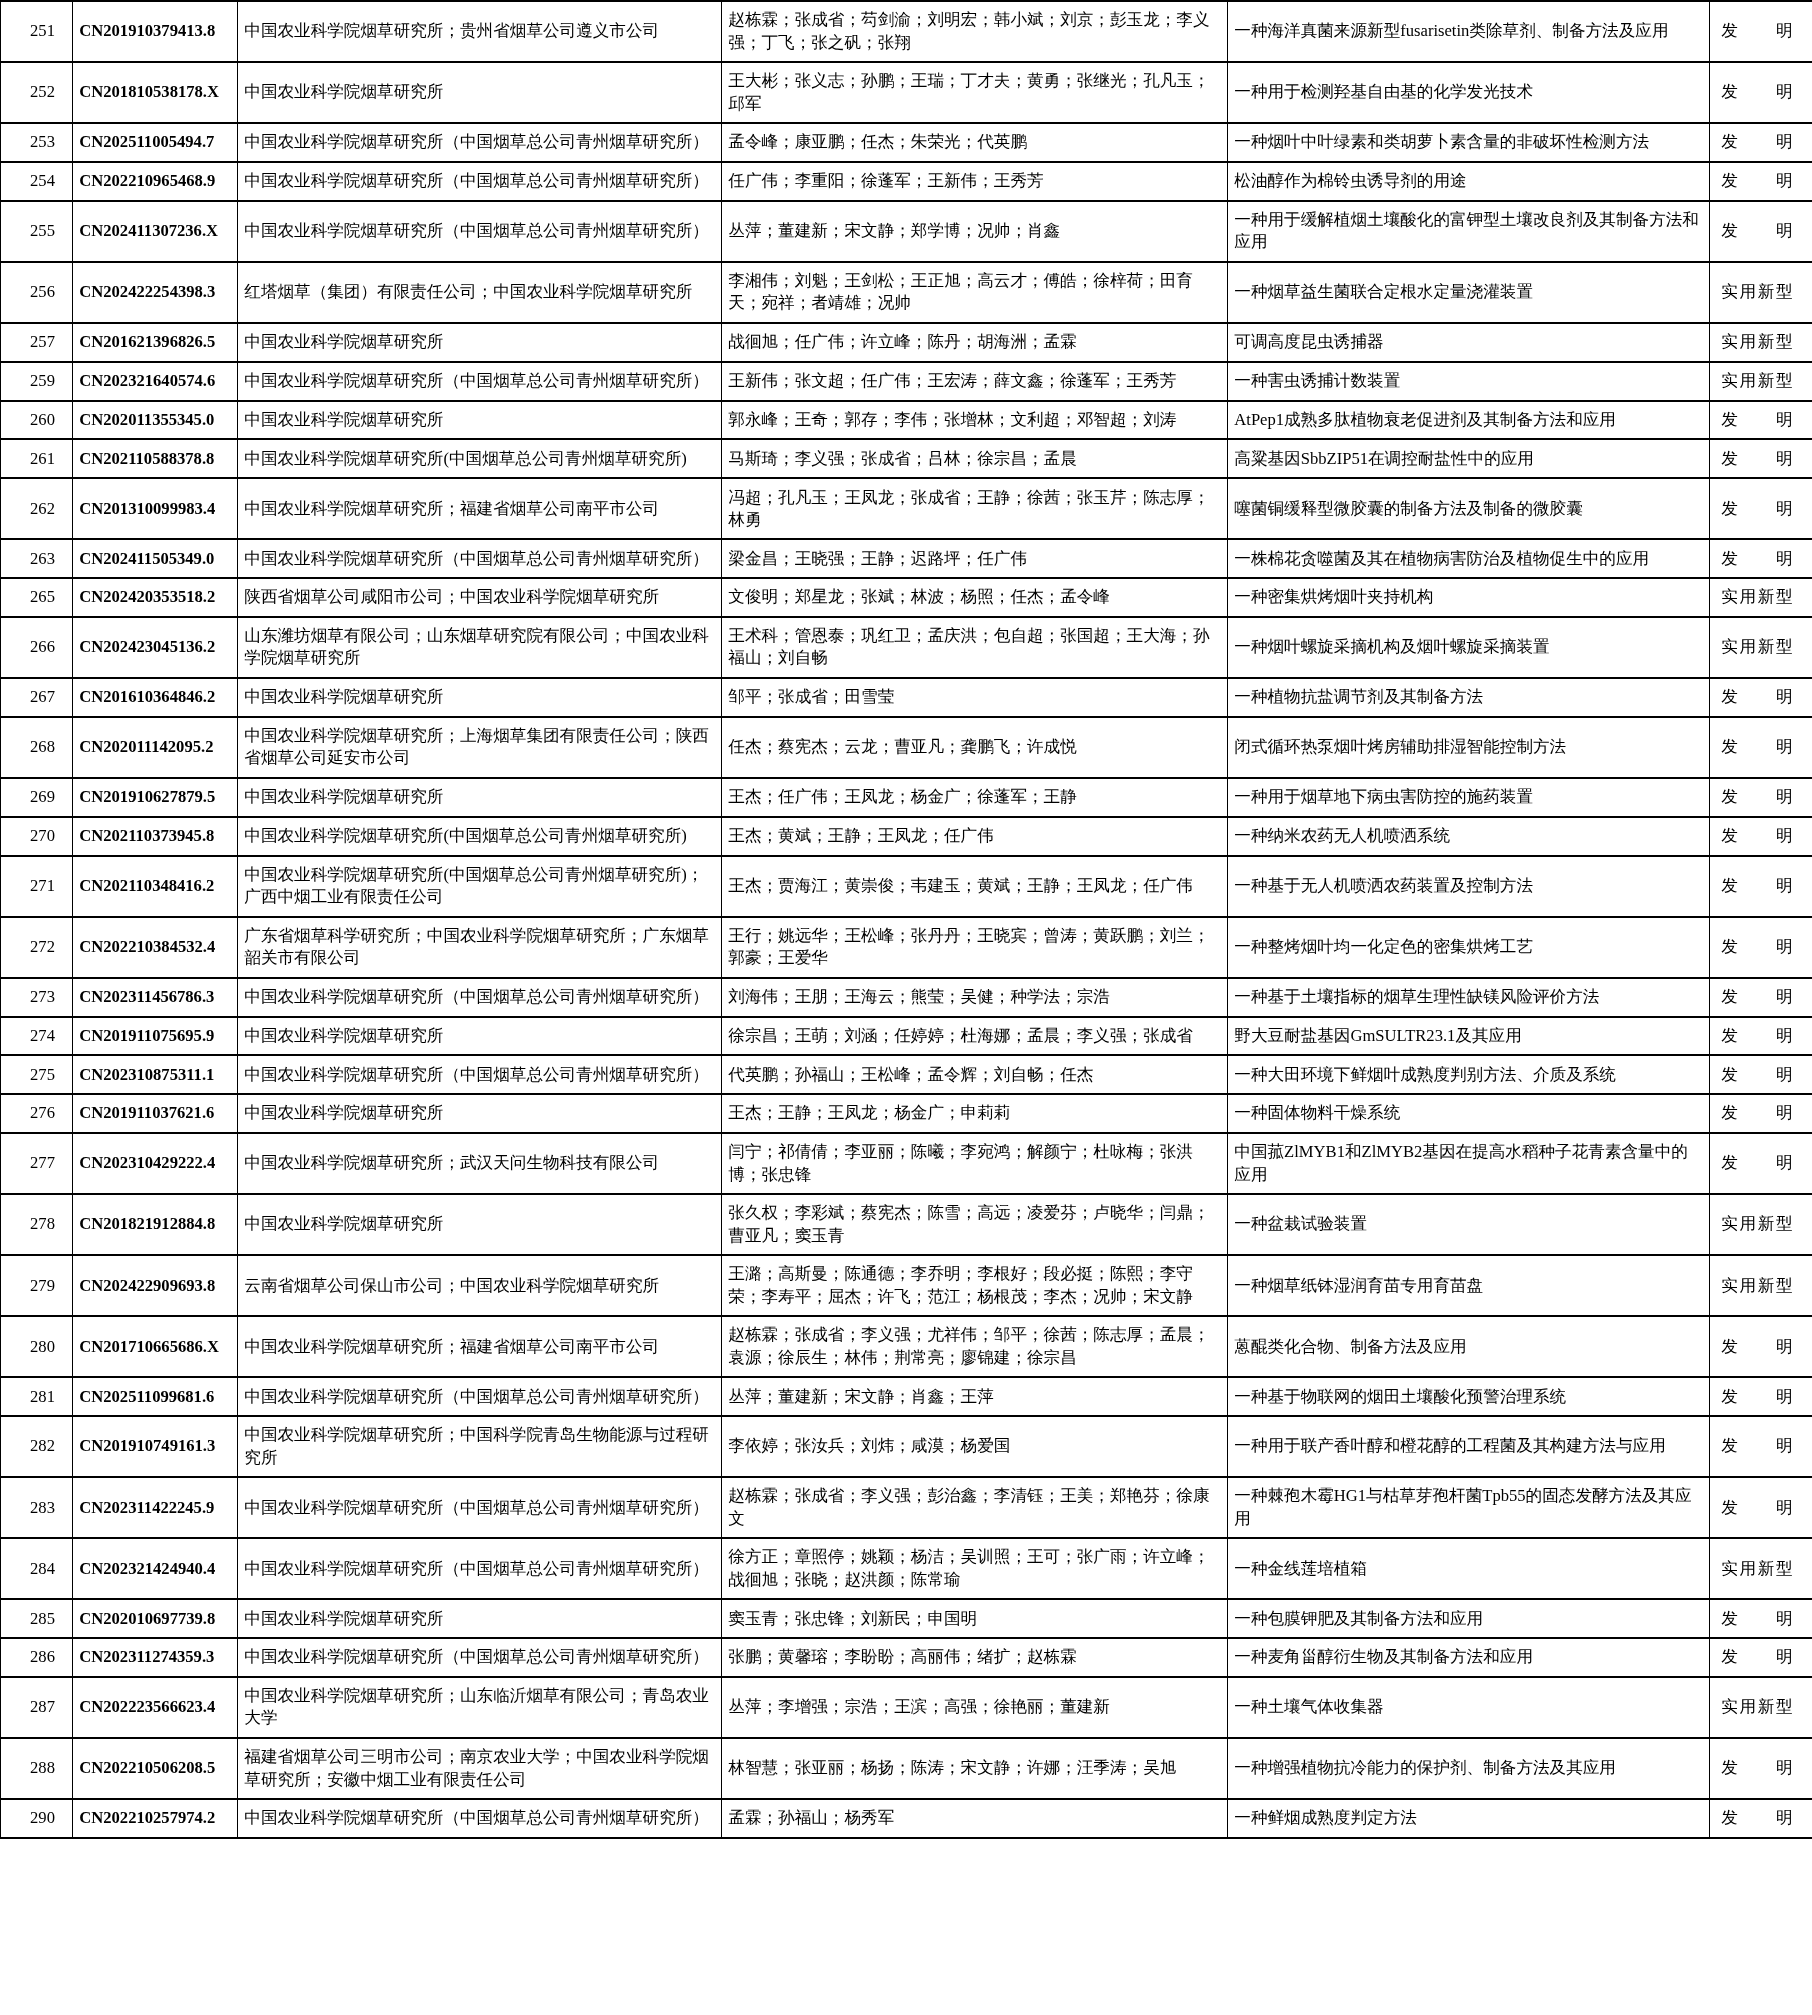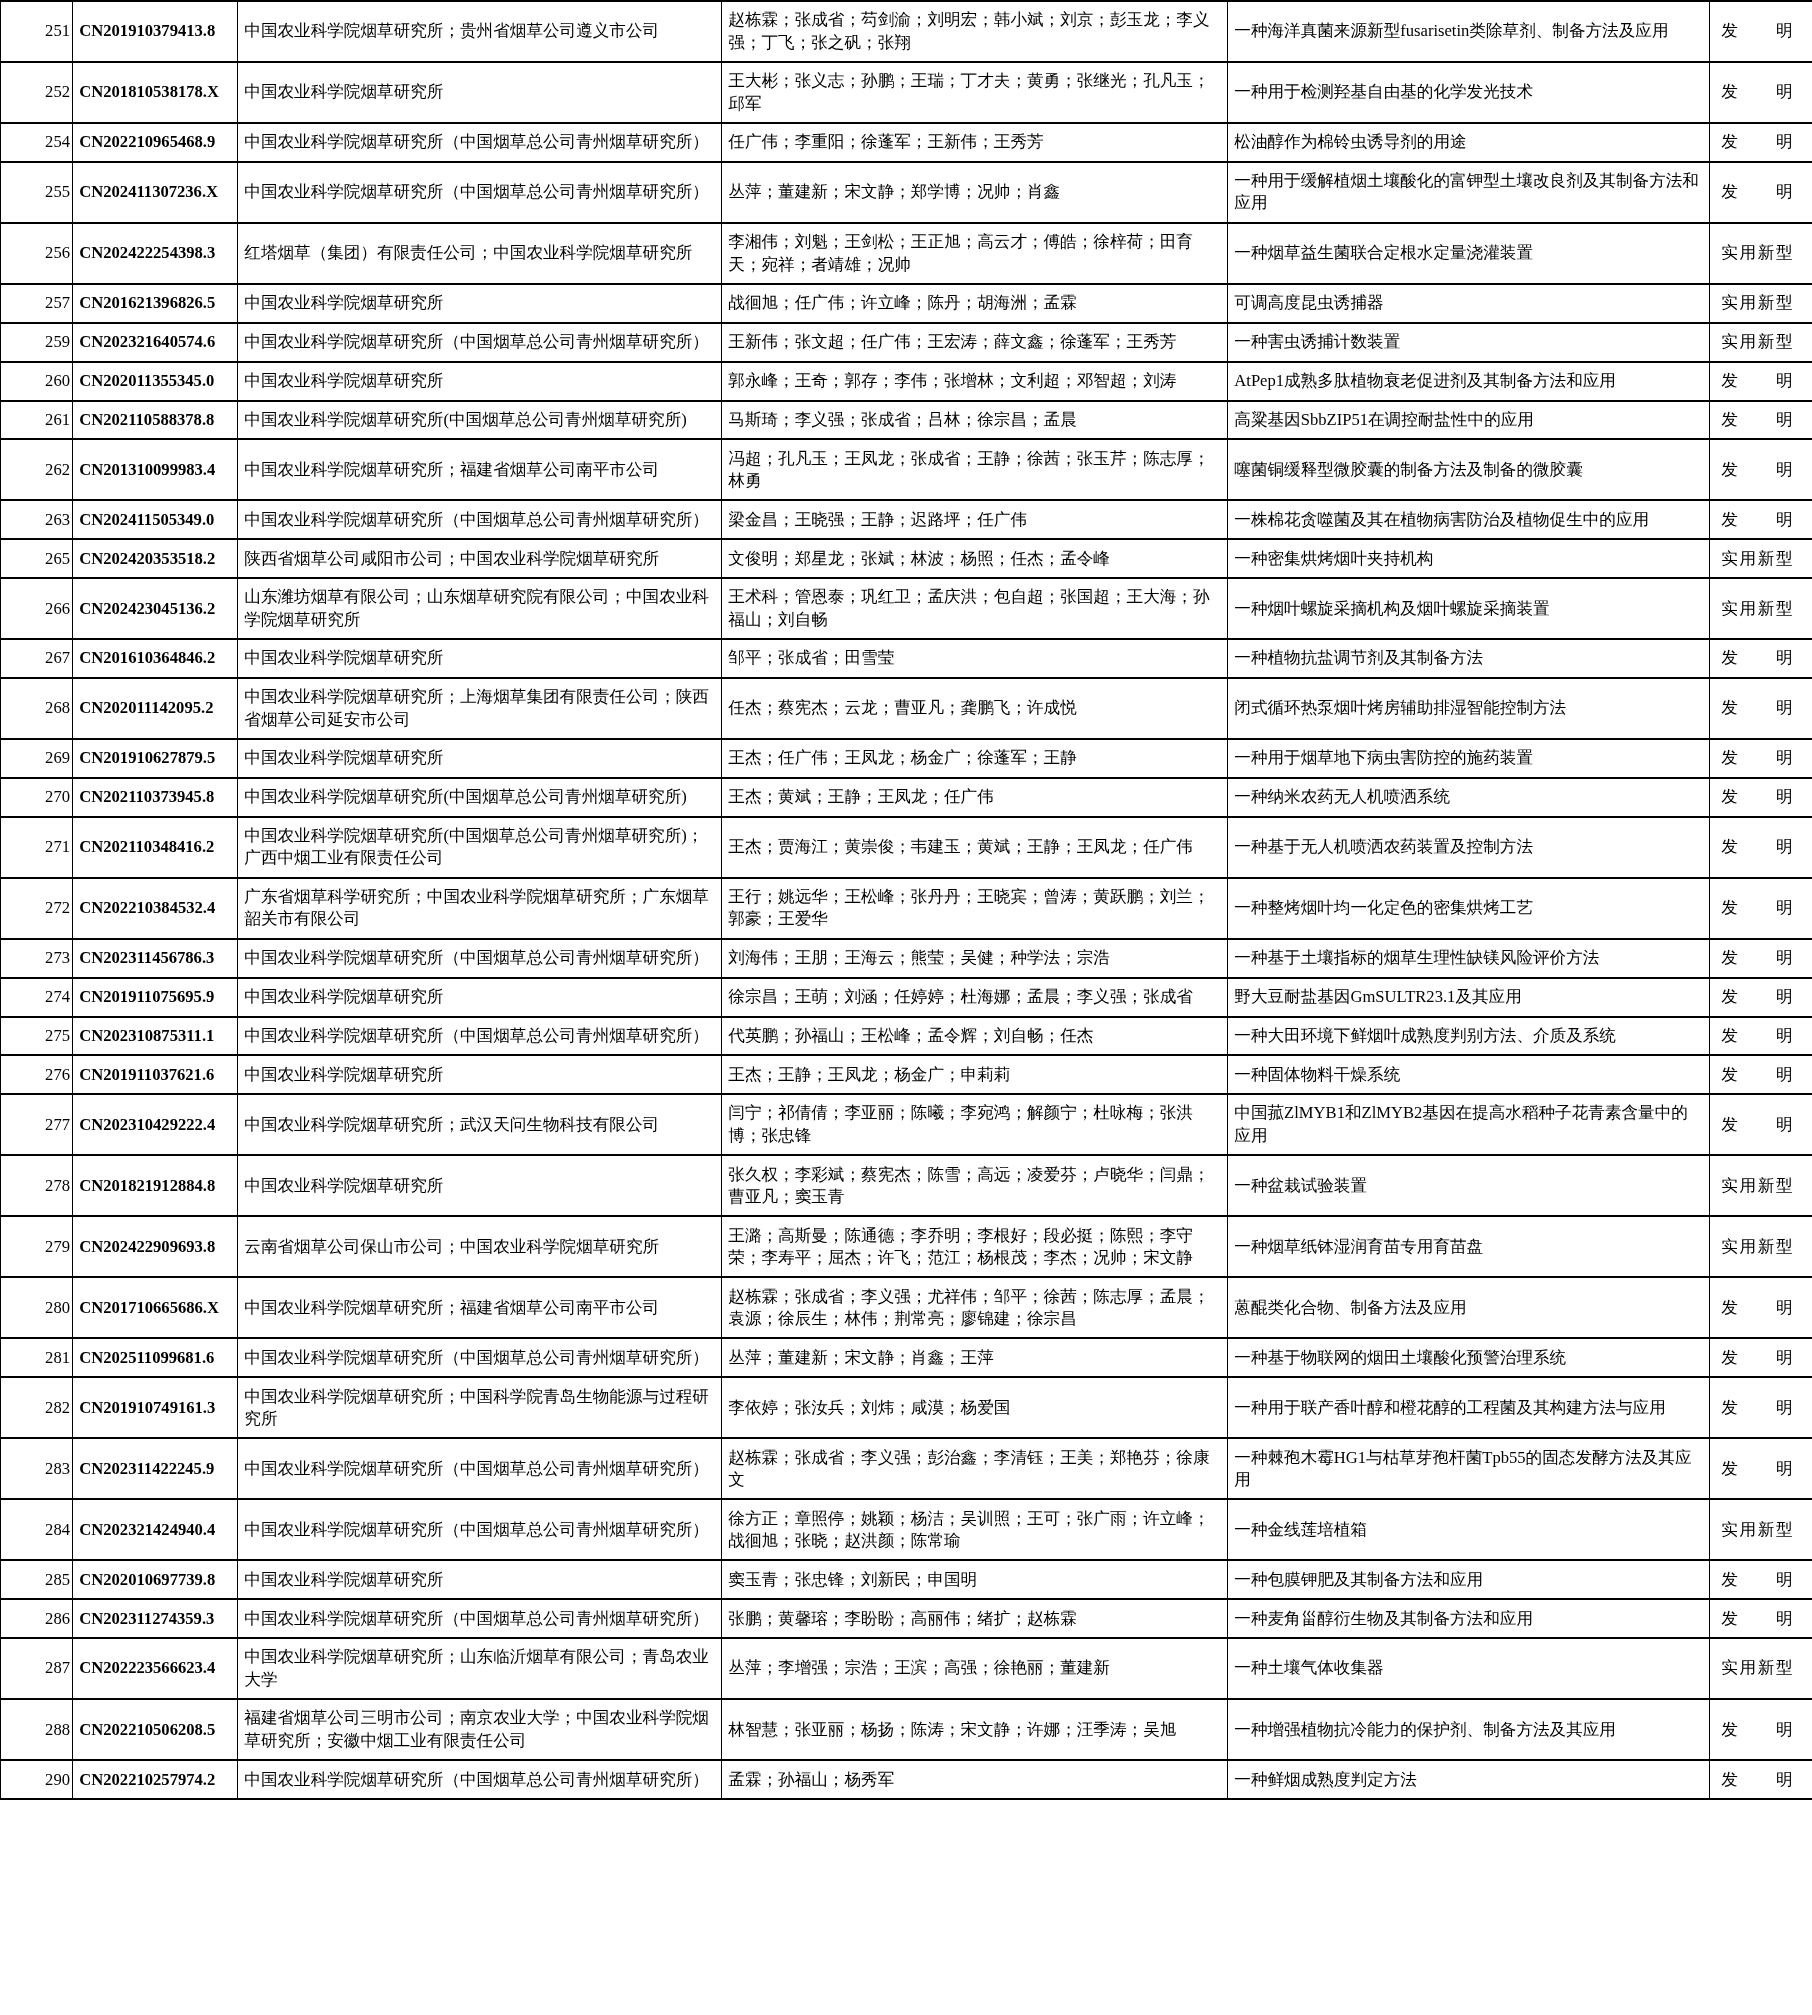--- a/index.html
+++ b/index.html
@@ -14,21 +14,21 @@
   .patent-table td{
     border:solid #000;
     border-width:2.4px 1.5px;
     vertical-align:middle;
     font-size:16.6px;
     line-height:1.34;
     padding:7.3px 6.3px;
     word-break:break-all;
     overflow:hidden;
   }
-  td.col-no{text-align:right;padding-left:14px;padding-right:2px;}
+  td.col-no{text-align:center;padding-left:14px;padding-right:2px;}
   td.col-patent{letter-spacing:0;font-weight:bold;}
   td.col-type{text-align:center;padding-left:2.9px;padding-right:11px;}
   .type-just{
     display:inline-block;
     width:4.3em;
     text-align:justify;
     text-align-last:justify;
     white-space:nowrap;
   }
 </style>
@@ -55,20 +55,28 @@
       </tr>
       <tr>
         <td class="col-no">252</td>
         <td class="col-patent">CN201810538178.X</td>
         <td class="col-applicants">中国农业科学院烟草研究所</td>
         <td class="col-inventors">王大彬；张义志；孙鹏；王瑞；丁才夫；黄勇；张继光；孔凡玉；邱军</td>
         <td class="col-title">一种用于检测羟基自由基的化学发光技术</td>
         <td class="col-type"><span class="type-just">发明</span></td>
       </tr>
       <tr>
+        <td class="col-no">253</td>
+        <td class="col-patent">CN202511005494.7</td>
+        <td class="col-applicants">中国农业科学院烟草研究所（中国烟草总公司青州烟草研究所）</td>
+        <td class="col-inventors">孟令峰；康亚鹏；任杰；朱荣光；代英鹏</td>
+        <td class="col-title">一种烟叶中叶绿素和类胡萝卜素含量的非破坏性检测方法</td>
+        <td class="col-type"><span class="type-just">发明</span></td>
+      </tr>
+      <tr>
         <td class="col-no">254</td>
         <td class="col-patent">CN202210965468.9</td>
         <td class="col-applicants">中国农业科学院烟草研究所（中国烟草总公司青州烟草研究所）</td>
         <td class="col-inventors">任广伟；李重阳；徐蓬军；王新伟；王秀芳</td>
         <td class="col-title">松油醇作为棉铃虫诱导剂的用途</td>
         <td class="col-type"><span class="type-just">发明</span></td>
       </tr>
       <tr>
         <td class="col-no">255</td>
         <td class="col-patent">CN202411307236.X</td>

